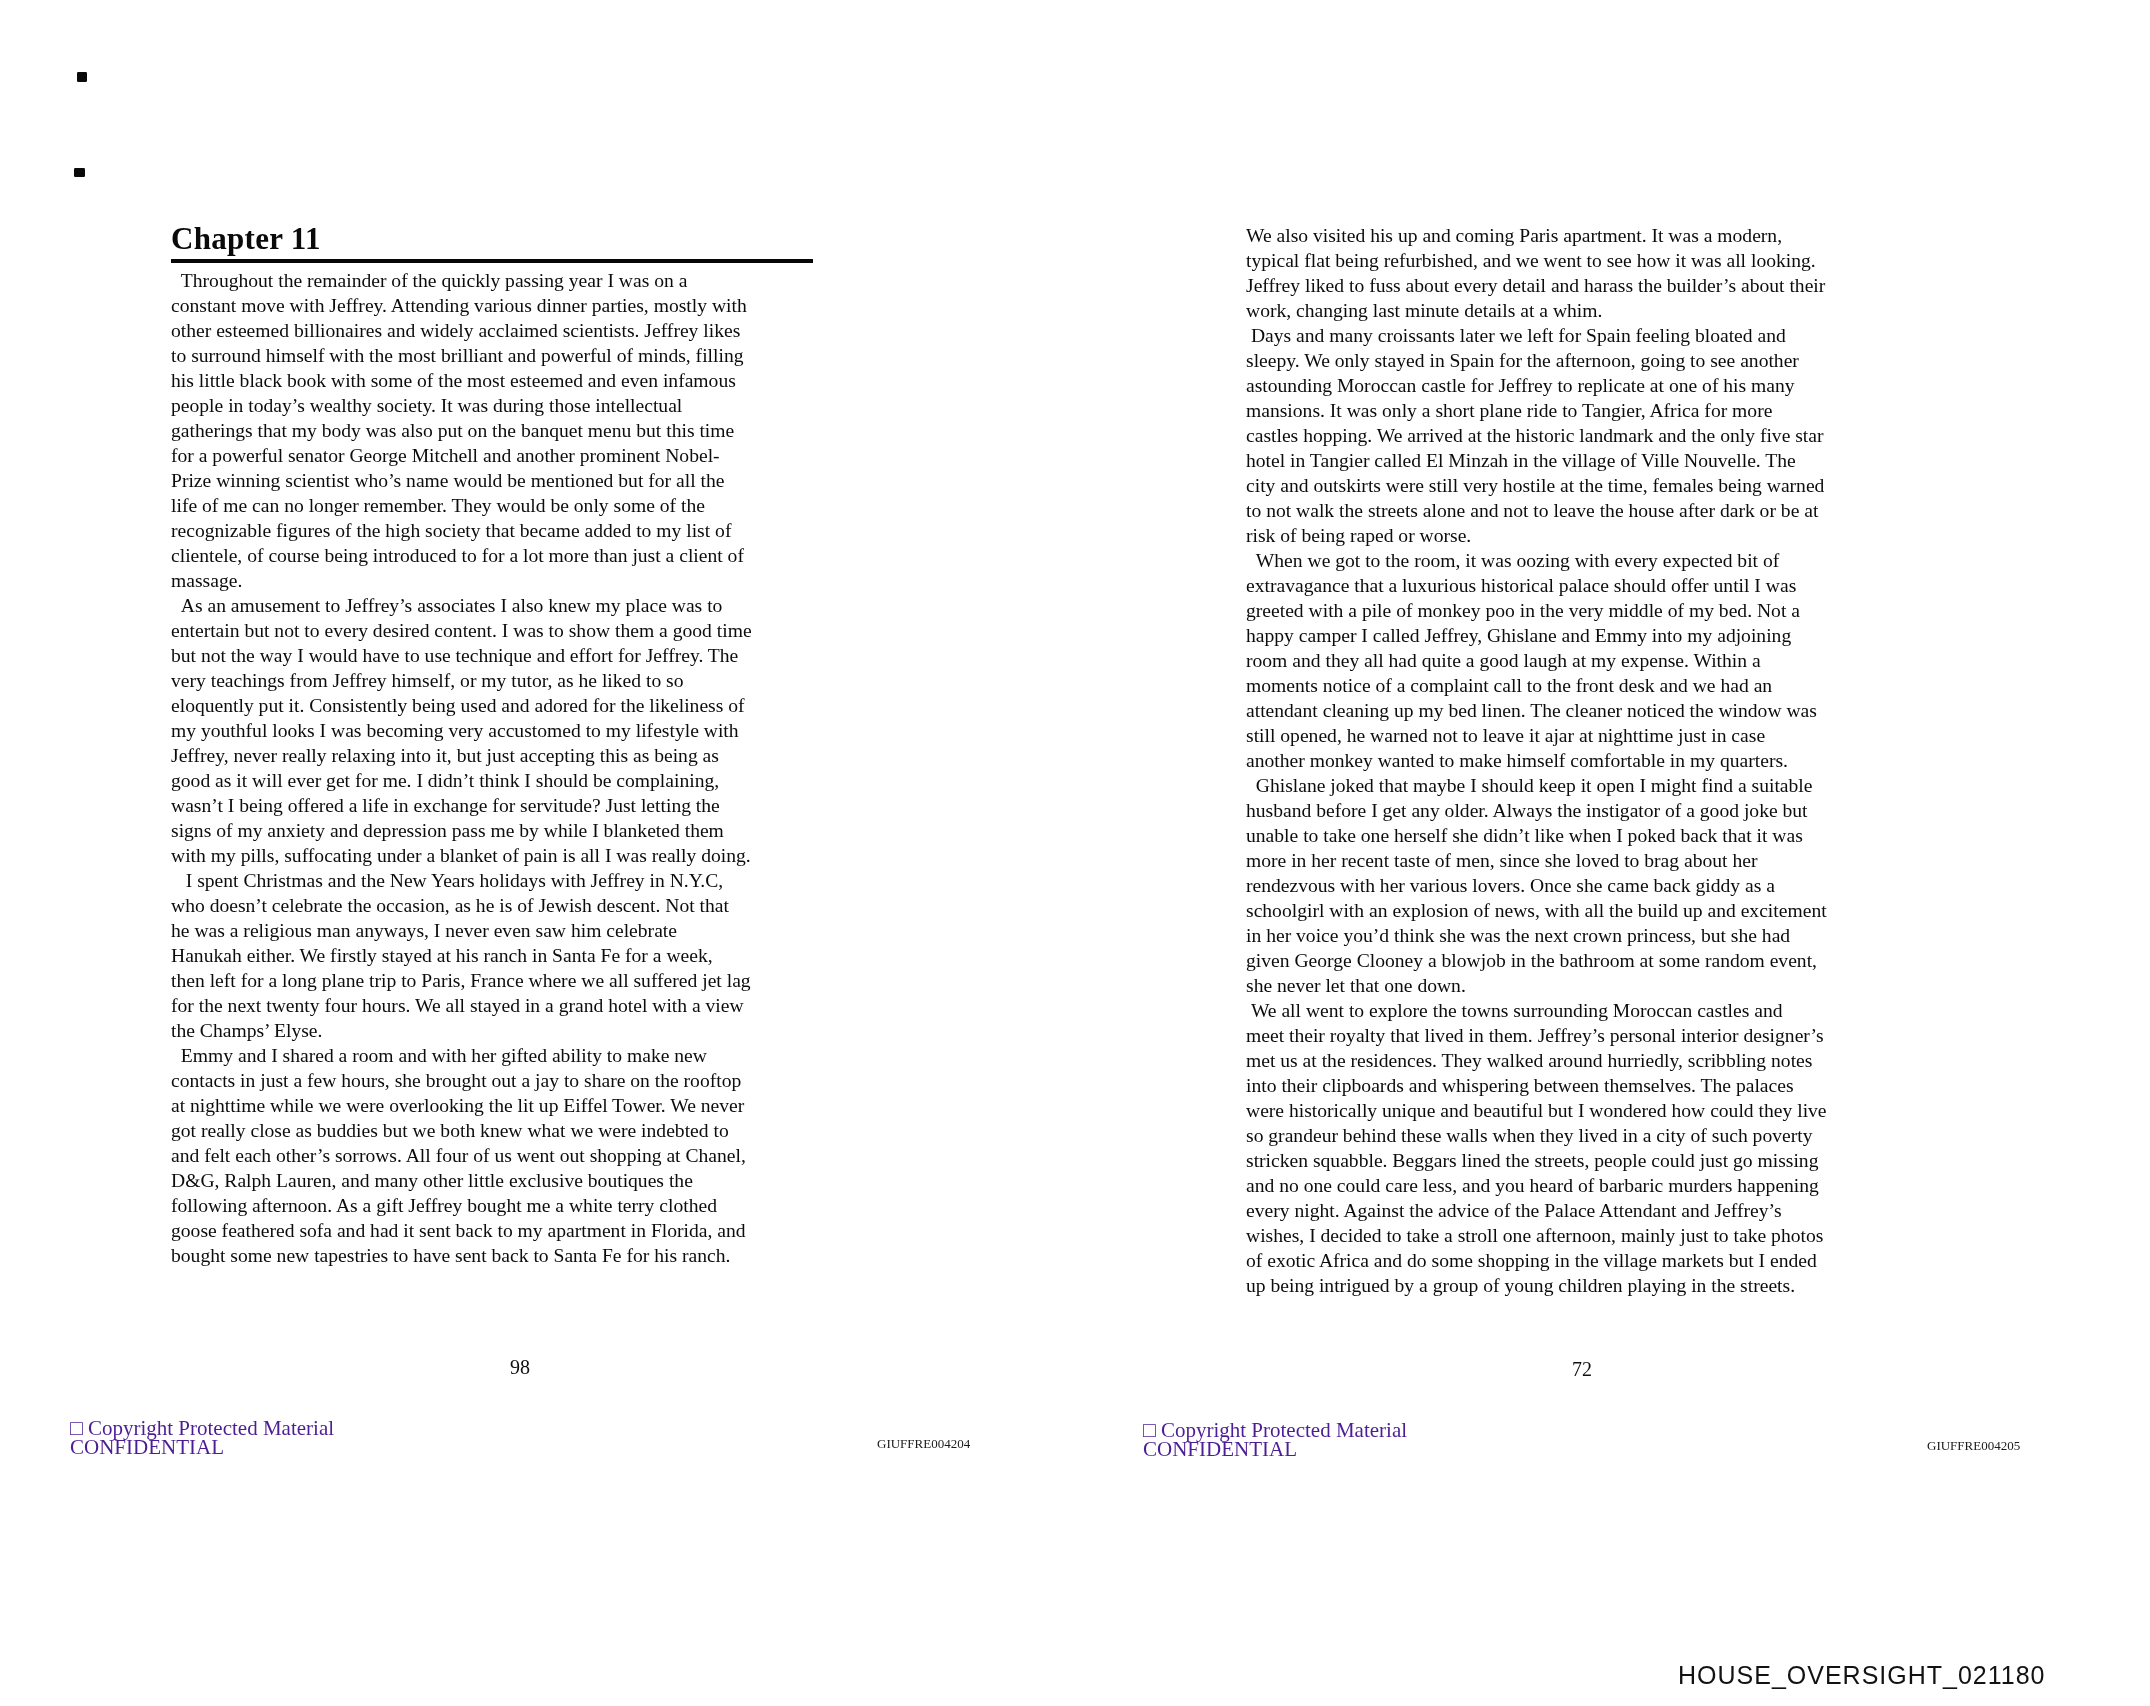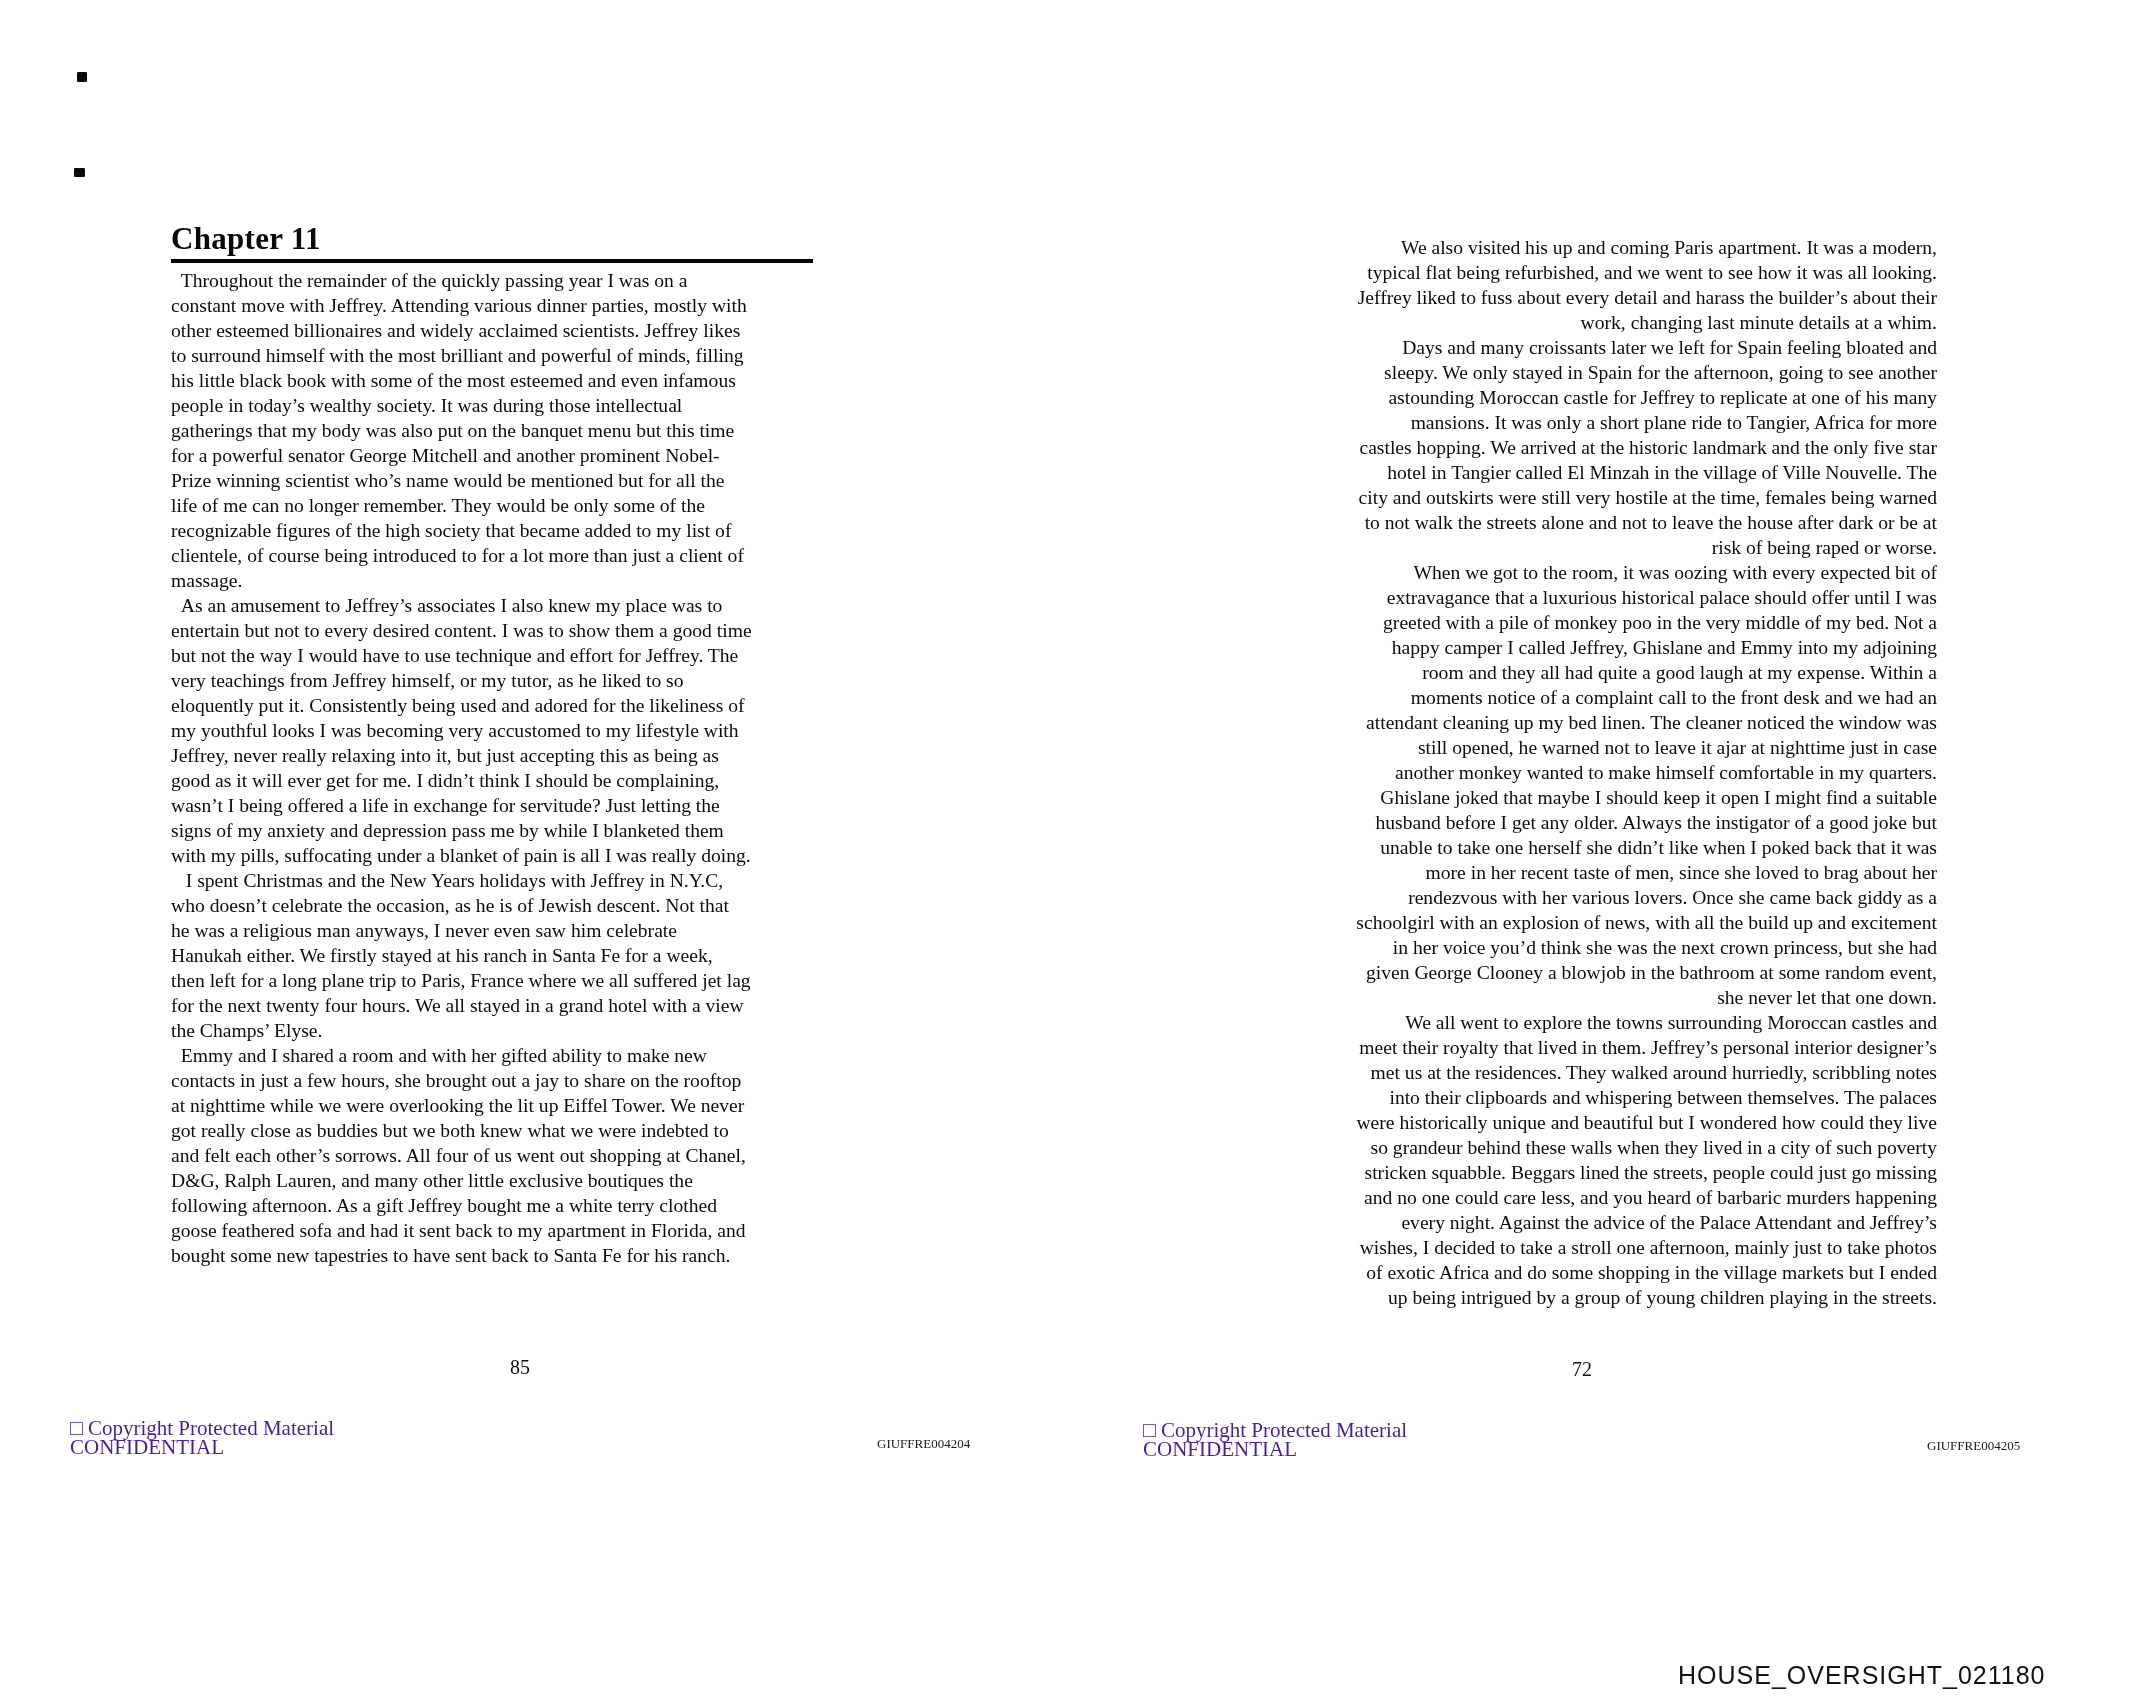--- a/index.html
+++ b/index.html
@@ -116,21 +116,21 @@
 got really close as buddies but we both knew what we were indebted to
 and felt each other’s sorrows. All four of us went out shopping at Chanel,
 D&amp;G, Ralph Lauren, and many other little exclusive boutiques the
 following afternoon. As a gift Jeffrey bought me a white terry clothed
 goose feathered sofa and had it sent back to my apartment in Florida, and
 bought some new tapestries to have sent back to Santa Fe for his ranch.</div>
     </div>
   </div>
 
   <div class="page-column page-right">
-    <div class="body-text" style="margin-top:16px;text-align:right;">
+    <div class="body-text" style="margin-top:4px;">
       <div class="para">We also visited his up and coming Paris apartment. It was a modern,
 typical flat being refurbished, and we went to see how it was all looking.
 Jeffrey liked to fuss about every detail and harass the builder’s about their
 work, changing last minute details at a whim.</div>
       <div class="para"> Days and many croissants later we left for Spain feeling bloated and
 sleepy. We only stayed in Spain for the afternoon, going to see another
 astounding Moroccan castle for Jeffrey to replicate at one of his many
 mansions. It was only a short plane ride to Tangier, Africa for more
 castles hopping. We arrived at the historic landmark and the only five star
 hotel in Tangier called El Minzah in the village of Ville Nouvelle. The
@@ -163,21 +163,21 @@
 so grandeur behind these walls when they lived in a city of such poverty
 stricken squabble. Beggars lined the streets, people could just go missing
 and no one could care less, and you heard of barbaric murders happening
 every night. Against the advice of the Palace Attendant and Jeffrey’s
 wishes, I decided to take a stroll one afternoon, mainly just to take photos
 of exotic Africa and do some shopping in the village markets but I ended
 up being intrigued by a group of young children playing in the streets.</div>
     </div>
   </div>
 
-  <div class="page-number page-number-left">85</div>
+  <div class="page-number page-number-left">98</div>
   <div class="page-number page-number-right">72</div>
 
   <div class="footer-block footer-left">□ Copyright Protected Material
 CONFIDENTIAL</div>
   <div class="footer-block footer-right">□ Copyright Protected Material
 CONFIDENTIAL</div>
 
   <div class="bates bates-left">GIUFFRE004204</div>
   <div class="bates bates-right">GIUFFRE004205</div>
 

